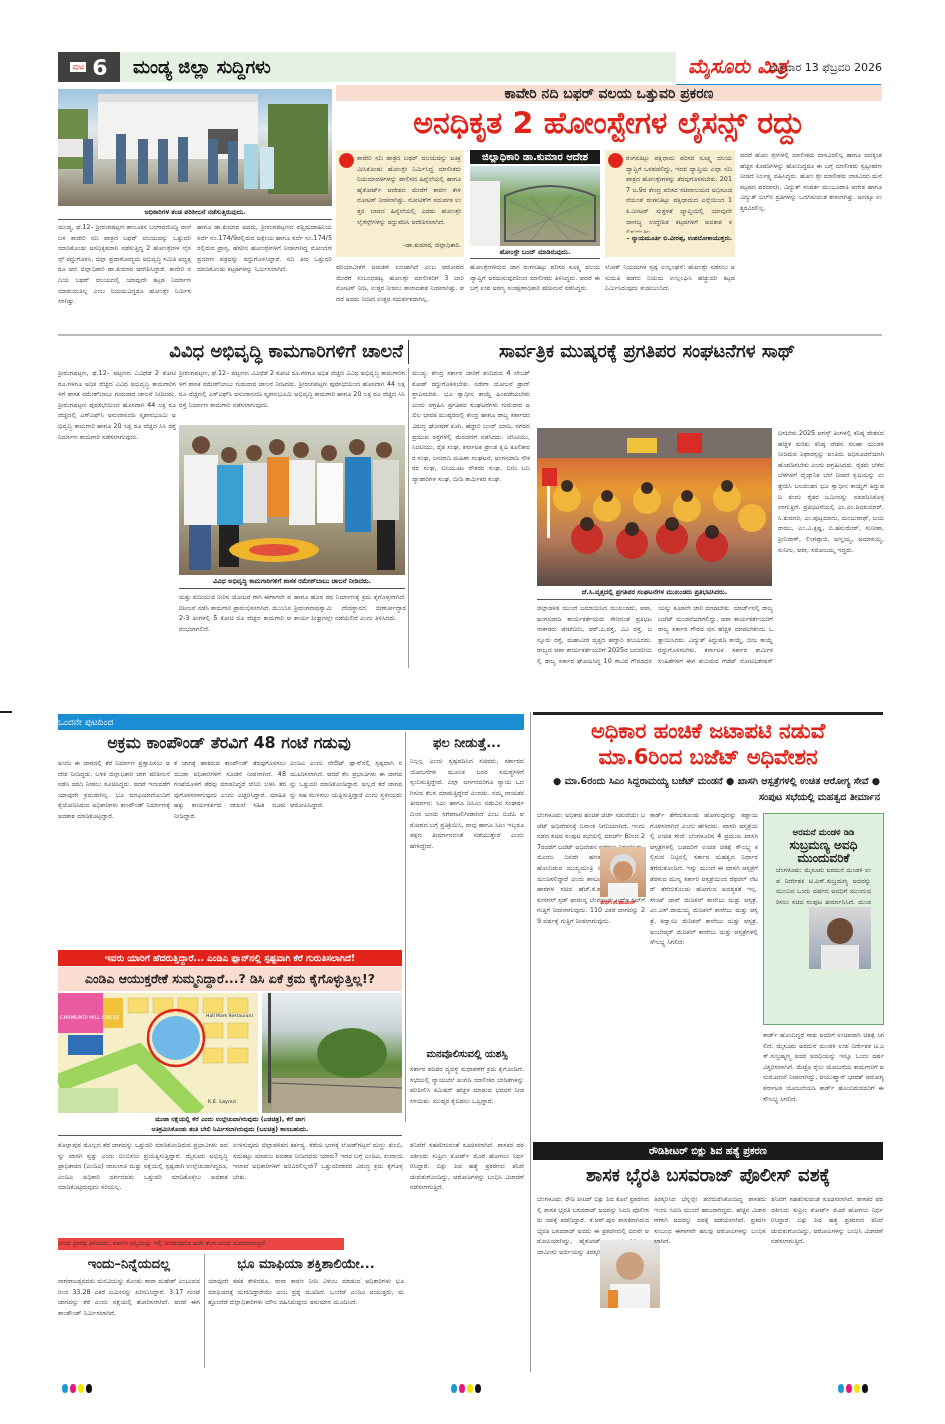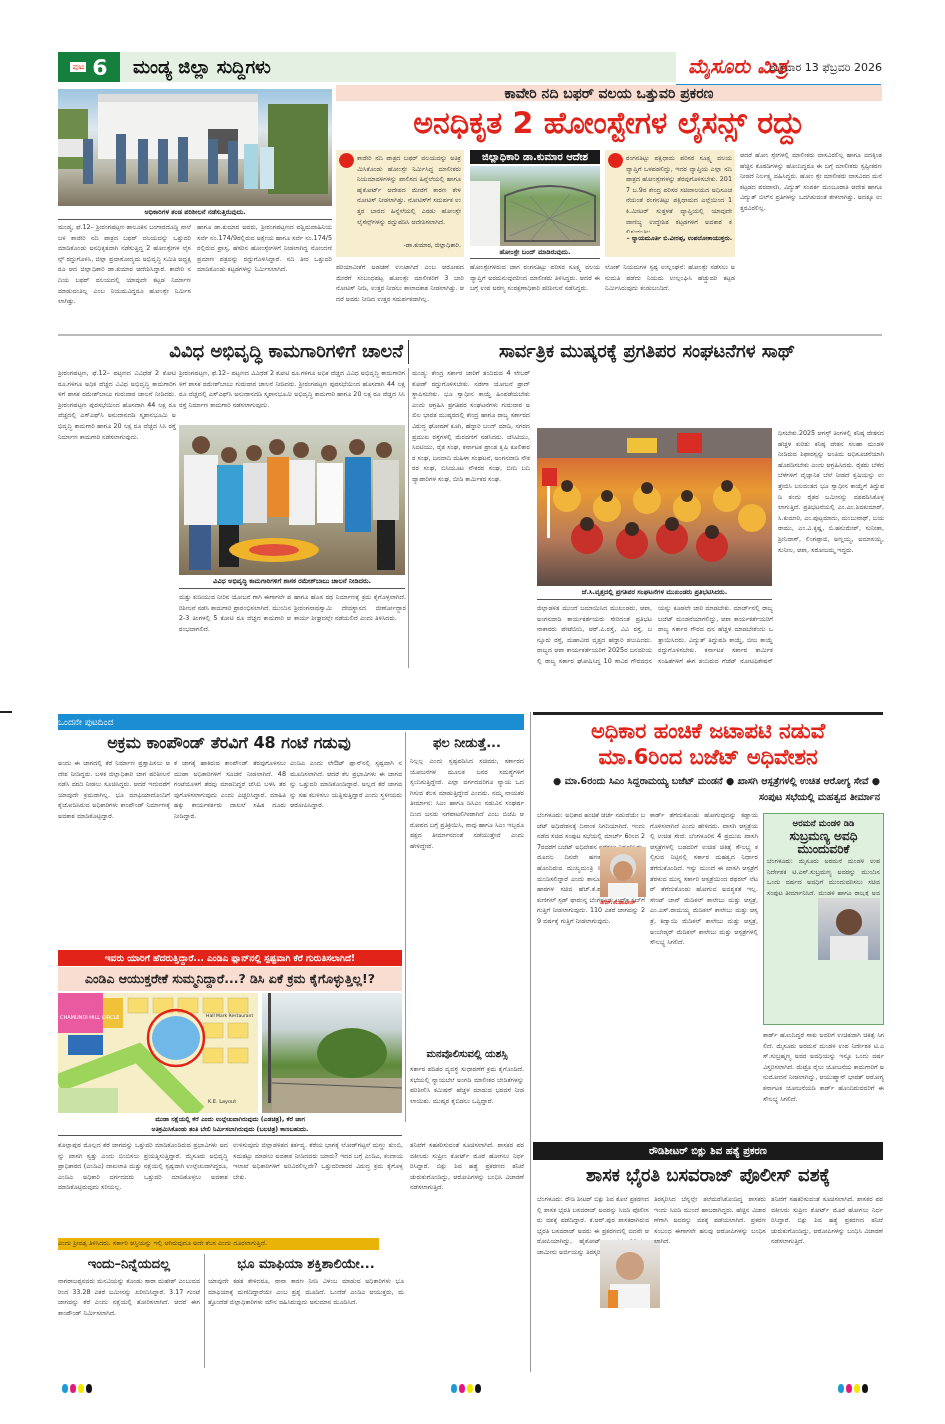--- a/index.html
+++ b/index.html
@@ -1,21 +1,21 @@
 <!DOCTYPE html>
 <html><head>
 <meta charset="utf-8">
 <style>
 *{box-sizing:border-box;margin:0;padding:0}
 html,body{width:945px;height:1424px;background:#fff;overflow:hidden}
 body{position:relative;font-family:"DejaVu Sans",sans-serif;color:#222}
 .abs{position:absolute}
 .txt{font-size:6.4px;line-height:10.6px;color:#333;text-align:justify;overflow:hidden;word-break:break-all}
 
-.pagebox{left:58px;top:52px;width:62px;height:30px;background:#15803d;color:#fff;display:flex;align-items:center;justify-content:center;gap:6px}
+.pagebox{left:58px;top:52px;width:62px;height:30px;background:#404040;color:#fff;display:flex;align-items:center;justify-content:center;gap:6px}
 .pagebox .lbl{font-size:8px;background:#fff;color:#e03a1e;padding:0 2px}
 .pagebox .num{font-size:22px;font-weight:bold}
 .secband{left:120px;top:52px;width:556px;height:30px;background:#e4f1e2;display:flex;align-items:center;padding-left:14px;font-size:19px;font-weight:bold;color:#111}
 .brand{left:688px;top:54px;font-size:20px;font-weight:bold;color:#e2231a;font-style:italic}
 .brandline{left:676px;top:84px;width:205px;height:3px;background:#1b8dd2}
 .dateline{left:720px;top:61px;width:162px;text-align:right;font-size:11px;color:#222}
 .photo{background:linear-gradient(180deg,#9ec5df 0%,#dfe8ee 35%,#b8b6a6 70%,#7e7560 100%)}
 .caption{font-size:6.6px;color:#222;text-align:center;font-weight:bold;border-bottom:1px solid #555}
 .kicker-pink{background:#f9ddd1;text-align:center;font-size:14px;color:#222;font-weight:bold}
 .headline-red{color:#e2231a;font-weight:bold;text-align:center;white-space:nowrap}
@@ -231,21 +231,21 @@
     <rect x="10" y="85" width="130" height="35" fill="#b0a58d"></rect>
     <line x1="10" y1="90" x2="140" y2="95" stroke="#555" stroke-width="1"></line>
   </svg>
 </div>
 <div class="abs caption" style="left:58px;top:1114px;width:344px;height:22px;font-size:6.2px;line-height:10px">
   <div>ಮುಡಾ ನಕ್ಷೆಯಲ್ಲಿ ಕೆರೆ ಎಂದು ಉಲ್ಲೇಖವಾಗಿರುವುದು (ಎಡಚಿತ್ರ), ಕೆರೆ ಜಾಗ</div>
   <div>ಅತಿಕ್ರಮಿಸಿಕೊಂಡು ತಂತಿ ಬೇಲಿ ನಿರ್ಮಿಸಲಾಗಿರುವುದು (ಬಲಚಿತ್ರ) ಕಾಣಬಹುದು.</div>
 </div>
 <div class="abs txt" style="left:58px;top:1140px;width:170px;height:96px">ಕೊಲ್ಲಾಪುರ ಮೊಲ್ಲದ ಕೆರೆ ಜಾಗವನ್ನು ಒತ್ತುವರಿ ಮಾಡಿಕೊಂಡಿರುವ ಪ್ರಭಾವಿಗಳು ಅದನ್ನು ಖಾಸಗಿ ಸ್ವತ್ತು ಎಂದು ಬಿಂಬಿಸಲು ಪ್ರಯತ್ನಿಸುತ್ತಿದ್ದಾರೆ. ಮೈಸೂರು ಅಭಿವೃದ್ಧಿ ಪ್ರಾಧಿಕಾರದ (ಎಂಡಿಎ) ದಾಖಲಾತಿ ಮತ್ತು ನಕ್ಷೆಯಲ್ಲಿ ಸ್ಪಷ್ಟವಾಗಿ ಉಲ್ಲೇಖವಾಗಿದ್ದರೂ, ಎಂಡಿಎ ಅಧಿಕಾರಿ ವರ್ಗದವರು ಒತ್ತುವರಿ ಮಾಡಿಕೊಳ್ಳಲು ಅವಕಾಶ ಮಾಡಿಕೊಟ್ಟಿರುವುದು ಸರಿಯಲ್ಲ.</div>
 <div class="abs txt" style="left:233px;top:1140px;width:170px;height:96px">ಉಳಿಸುವುದು ಜಿಲ್ಲಾಡಳಿತದ ಕರ್ತವ್ಯ. ಕೆರೆಯ ಭಾಗಕ್ಕೆ ಲೋಡ್‌ಗಟ್ಟಲೆ ಮಣ್ಣು ತುಂಬಿ, ಸಮತಟ್ಟು ಮಾಡಲು ಅವಕಾಶ ನೀಡಿದವರು ಯಾರು? ಇದರ ಬಗ್ಗೆ ಎಂಡಿಎ, ಕಂದಾಯ ಇಲಾಖೆ ಅಧಿಕಾರಿಗಳಿಗೆ ಅರಿವಿರಲಿಲ್ಲವೇ? ಒತ್ತುವರಿದಾರರ ವಿರುದ್ಧ ಕ್ರಮ ಕೈಗೊಳ್ಳಬೇಕು.</div>
-<div class="abs txt" style="left:58px;top:1238px;width:321px;height:12px;background:#eab308">ಎಂದು ಶ್ರೀವತ್ಸ ತಿಳಿಸಿದರು. ಸರ್ಕಾರಿ ಆಸ್ತಿಯನ್ನು ಇಲ್ಲಿ ಆಗಿರುವುದೂ ಅದೇ ಕೆಲಸ ಎಂದು ದೂರಲಾಗುತ್ತಿದೆ.</div>
+<div class="abs txt" style="left:58px;top:1238px;width:286px;height:12px;background:#ef4444">ಎಂದು ಶ್ರೀವತ್ಸ ತಿಳಿಸಿದರು. ಸರ್ಕಾರಿ ಆಸ್ತಿಯನ್ನು ಇಲ್ಲಿ ಆಗಿರುವುದೂ ಅದೇ ಕೆಲಸ ಎಂದು ದೂರಲಾಗುತ್ತಿದೆ.</div>
 
 <div class="abs headline-blk" style="left:58px;top:1254px;width:142px;font-size:13px;line-height:20px">ಇಂದು–ನಿನ್ನೆಯದಲ್ಲ</div>
 <div class="abs txt" style="left:58px;top:1276px;width:142px;height:92px">ನಾಗರಾಜಪ್ಪನವರು ಮನವಿಯನ್ನು ಕೊಂಡು ಸಾರಾ ಮಹೇಶ್ ಎಂಬುವವರಿಂದ 33.28 ಎಕರೆ ಜಮೀನನ್ನು ಖರೀದಿಸಿದ್ದಾರೆ. 3.17 ಗುಂಟೆ ಜಾಗವನ್ನು ಕೆರೆ ಎಂದು ನಕ್ಷೆಯಲ್ಲಿ ತೋರಿಸಲಾಗಿದೆ. ಆದರೆ ಈಗ ಕಾಂಪೌಂಡ್ ನಿರ್ಮಿಸಲಾಗಿದೆ.</div>
 <div class="abs vline" style="left:204px;top:1254px;height:114px"></div>
 <div class="abs headline-blk" style="left:208px;top:1254px;width:196px;font-size:13px;line-height:20px">ಭೂ ಮಾಫಿಯಾ ಶಕ್ತಿಶಾಲಿಯೇ...</div>
 <div class="abs txt" style="left:208px;top:1276px;width:196px;height:92px">ಯಾವುದೇ ಕಡತ ಕೇಳಿದರೂ, ನಾನಾ ಕಾರಣ ನೀಡಿ ವಿಳಂಬ ಮಾಡುವ ಅಧಿಕಾರಿಗಳು ಭೂ ಮಾಫಿಯಾಕ್ಕೆ ಮಣಿದಿದ್ದಾರೆಯೇ ಎಂಬ ಪ್ರಶ್ನೆ ಮೂಡಿದೆ. ಒಂದೆಡೆ ಎಂಡಿಎ ಆಯುಕ್ತರು, ಮತ್ತೊಂದೆಡೆ ಜಿಲ್ಲಾಧಿಕಾರಿಗಳು ಮೌನ ವಹಿಸಿರುವುದು ಅನುಮಾನ ಮೂಡಿಸಿದೆ.</div>
 <div class="abs txt" style="left:410px;top:1140px;width:114px;height:228px">ತನಿಖೆಗೆ ಸಹಕರಿಸುವಂತೆ ಸೂಚಿಸಲಾಗಿದೆ. ಶಾಸಕರ ಪರ ವಕೀಲರು ಸುಪ್ರೀಂ ಕೋರ್ಟ್ ಮೊರೆ ಹೋಗಲು ನಿರ್ಧರಿಸಿದ್ದಾರೆ. ಬಿಕ್ಲು ಶಿವ ಹತ್ಯೆ ಪ್ರಕರಣದ ತನಿಖೆ ಚುರುಕುಗೊಂಡಿದ್ದು, ಆರೋಪಿಗಳನ್ನು ಬಂಧಿಸಿ ವಿಚಾರಣೆ ನಡೆಸಲಾಗುತ್ತಿದೆ.</div>
 
 <div class="abs" style="left:533px;top:712px;width:350px;height:3px;background:#222"></div>
 <div class="abs headline-red" style="left:533px;top:718px;width:350px;font-size:21px;line-height:27px">ಅಧಿಕಾರ ಹಂಚಿಕೆ ಜಟಾಪಟಿ ನಡುವೆ</div>
@@ -258,21 +258,21 @@
 <div class="abs txt" style="left:537px;top:810px;width:108px;height:300px">ಬೆಂಗಳೂರು: ಅಧಿಕಾರ ಹಂಚಿಕೆ ಚರ್ಚೆ ನಡುವೆಯೇ ಬಜೆಟ್ ಅಧಿವೇಶನಕ್ಕೆ ದಿನಾಂಕ ನಿಗದಿಯಾಗಿದೆ. ಇಂದು ನಡೆದ ಸಚಿವ ಸಂಪುಟ ಸಭೆಯಲ್ಲಿ ಮಾರ್ಚ್ 6ರಿಂದ 27ರವರೆಗೆ ಬಜೆಟ್ ಅಧಿವೇಶನ ನಡೆಸಲು ನಿರ್ಧರಿಸಿದ್ದು, ಮೊದಲ ದಿನವೇ ಹಣಕಾಸು ಖಾತೆಯನ್ನೂ ಹೊಂದಿರುವ ಮುಖ್ಯಮಂತ್ರಿ ಸಿದ್ದರಾಮಯ್ಯ ಬಜೆಟ್ ಮಂಡಿಸಲಿದ್ದಾರೆ ಎಂದು ಕಾನೂನು, ಸಂಸದೀಯ ವ್ಯವಹಾರಗಳ ಸಚಿವ ಹೆಚ್.ಕೆ.ಪಾಟೀಲ್ ತಿಳಿಸಿದ್ದಾರೆ. ಕುಣಿಗಲ್ ಸ್ಟಡ್ ಫಾರಂನ್ನ ಬೆಂಗಳೂರು ಟರ್ಫ್ ಕ್ಲಬ್‌ಗೆ ಗುತ್ತಿಗೆ ನೀಡಲಾಗುವುದು. 110 ಎಕರೆ ಜಾಗವನ್ನು 29 ವರ್ಷಕ್ಕೆ ಗುತ್ತಿಗೆ ನೀಡಲಾಗುವುದು.</div>
 <div class="abs" style="left:600px;top:847px;width:46px;height:50px;background:linear-gradient(180deg,#e6c6a8,#c89370)">
   <svg width="46" height="50">
     <circle cx="23" cy="20" r="13" fill="#ddd"></circle>
       <circle cx="23" cy="24" r="10" fill="#c9936c"></circle>
       <rect x="8" y="36" width="30" height="14" fill="#f4f4f4"></rect>
   </svg>
 </div>
 <div class="abs" style="left:600px;top:898px;width:46px;font-size:6px;color:#e2231a;font-weight:bold;font-style:italic">ಹೆಚ್.ಕೆ.ಪಾಟೀಲ್</div>
 <div class="abs txt" style="left:650px;top:810px;width:108px;height:300px">ಕಾರ್ಡ್ ತೆಗೆದುಕೊಂಡು ಹೋಗುವುದನ್ನು ಕಡ್ಡಾಯಗೊಳಿಸಲಾಗಿದೆ ಎಂದು ಹೇಳಿದರು. ಖಾಸಗಿ ಆಸ್ಪತ್ರೆಯಲ್ಲಿ ಉಚಿತ ಸೇವೆ: ಬೆಂಗಳೂರಿನ 4 ಪ್ರಮುಖ ಖಾಸಗಿ ಆಸ್ಪತ್ರೆಗಳಲ್ಲಿ ಬಡವರಿಗೆ ಉಚಿತ ಚಿಕಿತ್ಸೆ ಸೌಲಭ್ಯ ಕಲ್ಪಿಸುವ ನಿಟ್ಟಿನಲ್ಲಿ ಸರ್ಕಾರ ಮಹತ್ವದ ನಿರ್ಧಾರ ತೆಗೆದುಕೊಂಡಿದೆ. ಇನ್ನು ಮುಂದೆ ಈ ಖಾಸಗಿ ಆಸ್ಪತ್ರೆಗೆ ತೆರಳುವ ಮುನ್ನ ಸರ್ಕಾರಿ ಆಸ್ಪತ್ರೆಯಿಂದ ರೆಫರಲ್ ಲೆಟರ್ ತೆಗೆದುಕೊಂಡು ಹೋಗುವ ಅವಶ್ಯಕತೆ ಇಲ್ಲ. ಸೇಂಟ್ ಜಾನ್ ಮೆಡಿಕಲ್ ಕಾಲೇಜು ಮತ್ತು ಆಸ್ಪತ್ರೆ, ಎಂ.ಎಸ್.ರಾಮಯ್ಯ ಮೆಡಿಕಲ್ ಕಾಲೇಜು ಮತ್ತು ಆಸ್ಪತ್ರೆ, ಕಿದ್ವಾಯಿ ಮೆಡಿಕಲ್ ಕಾಲೇಜು ಮತ್ತು ಆಸ್ಪತ್ರೆ, ಅಂಬೇಡ್ಕರ್ ಮೆಡಿಕಲ್ ಕಾಲೇಜು ಮತ್ತು ಆಸ್ಪತ್ರೆಗಳಲ್ಲಿ ಸೌಲಭ್ಯ ಸಿಗಲಿದೆ.</div>
-<div class="abs greenbox" style="left:763px;top:813px;width:121px;height:212px;padding:3px">
+<div class="abs greenbox" style="left:763px;top:813px;width:121px;height:212px;padding:12px">
   <div style="font-size:8.5px;font-weight:bold;text-align:center;line-height:13px">ಅರಮನೆ ಮಂಡಳಿ ಡಿಡಿ</div>
   <div style="font-size:12px;font-weight:bold;text-align:center;line-height:13px">ಸುಬ್ರಮಣ್ಯ ಅವಧಿ ಮುಂದುವರಿಕೆ</div>
   <div class="txt" style="height:40px">ಬೆಂಗಳೂರು: ಮೈಸೂರು ಅರಮನೆ ಮಂಡಳಿ ಉಪ ನಿರ್ದೇಶಕ ಟಿ.ಎಸ್.ಸುಬ್ರಮಣ್ಯ ಅವರನ್ನು ಮುಂದಿನ ಒಂದು ವರ್ಷದ ಅವಧಿಗೆ ಮುಂದುವರಿಸಲು ಸಚಿವ ಸಂಪುಟ ತೀರ್ಮಾನಿಸಿದೆ. ಮಂಡಳಿ ಹಾಗೂ ರಾಜ್ಯಕ್ಕೆ ಅವರು ಸಲ್ಲಿಸಿದ ಸೇವೆಯನ್ನು ಪರಿಗಣಿಸಿ ಈ ನಿರ್ಧಾರ ತೆಗೆದುಕೊಳ್ಳಲಾಗಿದೆ.</div>
   <div style="float:right;width:62px;height:62px;background:linear-gradient(180deg,#d8d8d8,#9aa5b5);margin-top:2px">
     <svg width="62" height="62">
         <circle cx="31" cy="24" r="13" fill="#6b4a38"></circle>
         <rect x="12" y="38" width="38" height="24" fill="#eaeaea"></rect>
       </svg>
   </div>
 </div>

